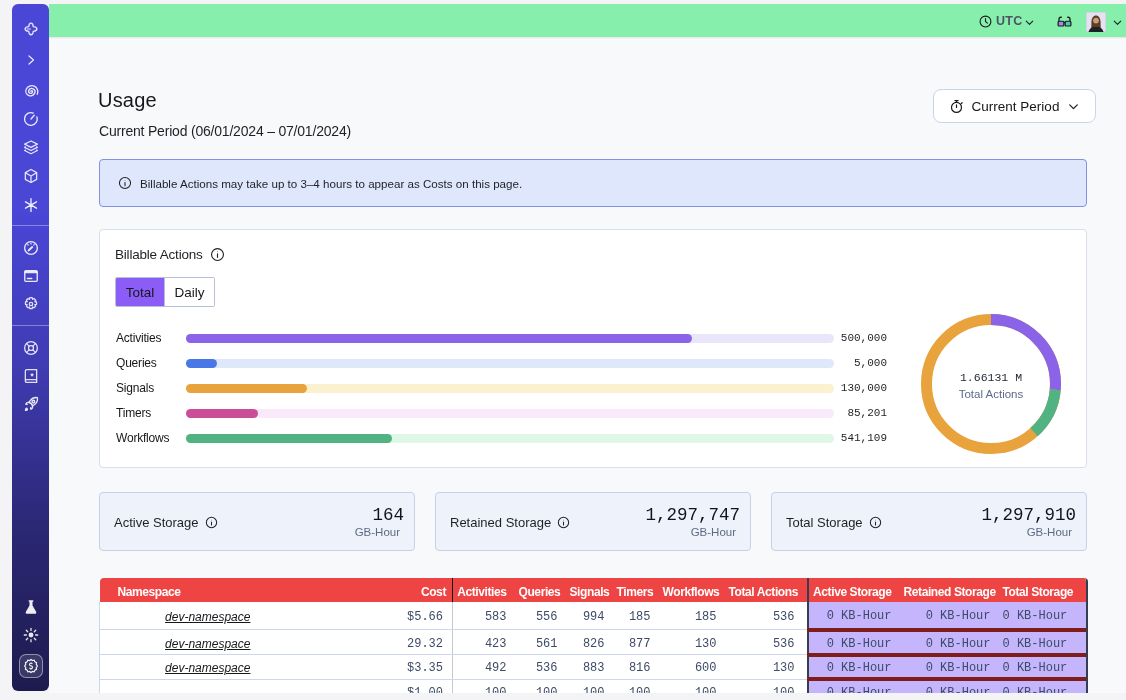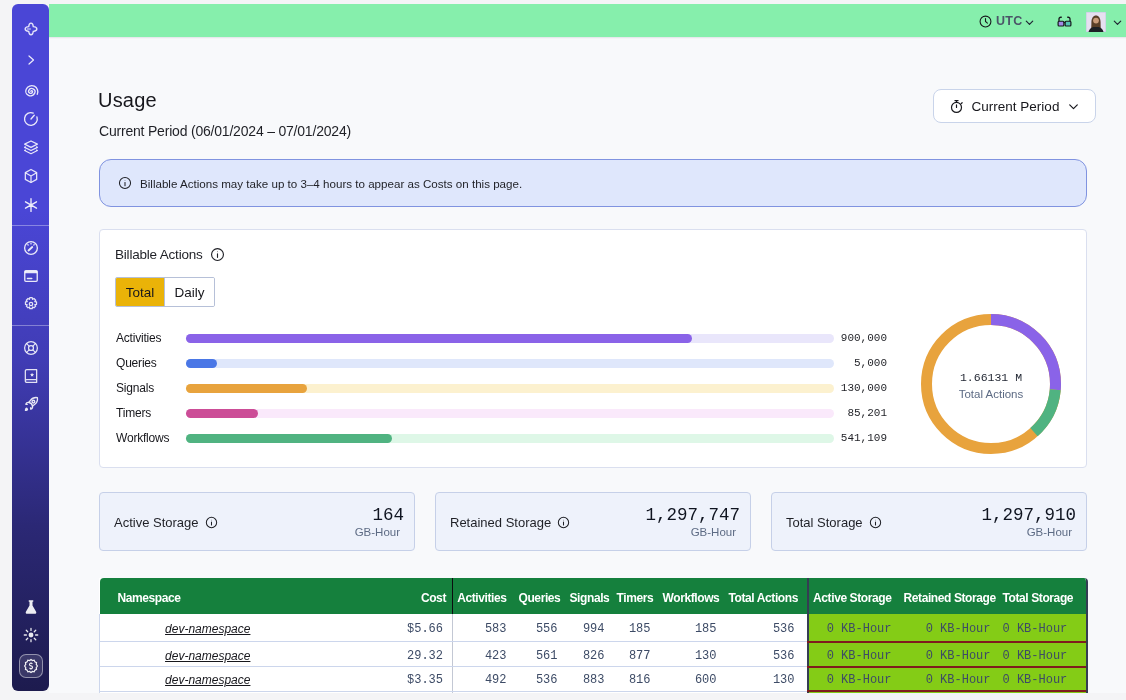--- a/index.html
+++ b/index.html
@@ -17,50 +17,50 @@
   #belowmain { left:49px; top:693px; width:1077px; height:7px; background:#f4f4f6; }
   
   #title { left:98px; top:89px; font-size:20px; color:#17171c; letter-spacing:0.2px; }
   #subtitle { left:99px; top:123px; font-size:14px; letter-spacing:-0.2px; color:#1f2026; }
   
   #cpbtn { left:933px; top:89px; width:163px; height:34px; background:#fff; border:1px solid #c9d4ea;
     border-radius:8px; display:flex; align-items:center; justify-content:center; gap:8px;
     font-size:13.5px; font-weight:500; color:#17171c; }
   
   #banner { left:99px; top:159px; width:988px; height:48px; background:#dfe7fc; border:1px solid #8093e0;
-    border-radius:12px; display:flex; align-items:center; padding-left:18px; gap:8px;
+    border-radius:4px; display:flex; align-items:center; padding-left:18px; gap:8px;
     font-size:11.6px; color:#1f2026; }
   
   #card { left:99px; top:229px; width:988px; height:239px; background:#fff; border:1px solid #dadfef; border-radius:4px; }
   #cardtitle { left:15px; top:17px; font-size:13.5px; letter-spacing:-0.2px; font-weight:500; color:#1f2026; display:flex; gap:7px; align-items:center; }
   #seg { left:15px; top:47px; height:30px; display:flex; border:1px solid #b6c0d8; border-radius:2px; overflow:hidden; }
-  #seg .s1 { width:49px; background:#eab308; display:flex;align-items:center;justify-content:center; font-size:13.5px; color:#17171c; border-right:1px solid #b6c0d8;}
+  #seg .s1 { width:49px; background:#8b5cf6; display:flex;align-items:center;justify-content:center; font-size:13.5px; color:#17171c; border-right:1px solid #b6c0d8;}
   #seg .s2 { width:49px; background:#fff; display:flex;align-items:center;justify-content:center; font-size:13.5px; color:#17171c; }
   .brow { position:absolute; left:0; width:787px; height:9px; }
   .blabel { position:absolute; left:16px; top:-3px; font-size:12px; letter-spacing:-0.2px; color:#17171c; }
   .btrack { position:absolute; left:86px; top:0; width:648px; height:9px; border-radius:5px; }
   .bfill  { position:absolute; left:86px; top:0; height:9px; border-radius:5px; }
   .bval { position:absolute; right:201px; top:-2px; font-family:"Liberation Mono",monospace; font-size:11px; color:#1f2026; width:80px; text-align:right;}
   
   .stat { position:absolute; top:492px; width:316px; height:59px; background:#eef2fb; border:1px solid #c6d0e8;
      border-radius:4px; }
   .stat .lbl { position:absolute; left:14px; top:22px; font-size:13px; font-weight:500; color:#1f2026; display:flex; gap:6px; align-items:center;}
   .stat .num { position:absolute; right:10px; top:12px; font-family:"Liberation Mono",monospace; font-size:17.5px; color:#0f1420; }
   .stat .unit{ position:absolute; right:14px; top:33px; font-size:11.5px; color:#5d6b84; }
   
   #tablewrap { left:99px; top:578px; width:989px; height:115px; overflow:hidden; border-right:2px solid #353d53; border-top-right-radius:4px; }
   table { border-collapse:collapse; table-layout:fixed; width:987px; background:#fff; }
-  th { background:#15803d; color:#fff; font-size:12px; letter-spacing:-0.4px; font-weight:600; height:36px; padding:3px 12px 0 0; text-align:right; white-space:nowrap;}
+  th { background:#ef4444; color:#fff; font-size:12px; letter-spacing:-0.4px; font-weight:600; height:24px; padding:3px 12px 0 0; text-align:right; white-space:nowrap;}
   th.first { text-align:left; padding-left:18px; border-top-left-radius:4px;}
   td { font-family:"Liberation Mono",monospace; font-size:12px; color:#3d4b66; height:24.8px; padding:3px 12px 0 0; text-align:right; border-bottom:1px solid #ccd6ec; white-space:nowrap;}
   td.first { font-family:"Liberation Sans",sans-serif; color:#17171c; text-align:center; padding-left:18px; border-left:1px solid #ccd6ec;font-style:italic;}
   td.first span{ text-decoration:underline; }
   td.cost { border-right:1px solid #c3c8d4; }
   th.cost { border-right:1px solid #0c0d10; }
-  td.stor { background:#84cc16; border-bottom:2px solid #7f1d1d; }
+  td.stor { background:#c4b5fd; border-bottom:4px solid #7f1d1d; }
   td.sl, th.sl { border-left:2px solid #353d53; }
   td.sr, th.sr { border-right:2px solid #353d53; }
   th.stor { border-bottom:none; }
   tr:nth-child(2) td { height:27.8px; }
 </style>
 </head>
 <body>
   <div id="sidebar" class="abs">
 
     <svg class="sic" style="top:25px" width="19" height="19" viewBox="0 0 24 24" fill="none" stroke="rgba(255,255,255,0.85)" stroke-width="1.7">
@@ -215,21 +215,21 @@
     </div>
     <div id="seg" class="abs">
       <div class="s1">Total</div>
       <div class="s2">Daily</div>
     </div>
 
     <div class="brow" style="top:104px;">
       <div class="blabel">Activities</div>
       <div class="btrack" style="background:#e9e6fb;"></div>
       <div class="bfill" style="width:506px; background:#8a63e8;"></div>
-      <div class="bval" style="right:0;">900,000</div>
+      <div class="bval" style="right:0;">500,000</div>
     </div>
     <div class="brow" style="top:129px;">
       <div class="blabel">Queries</div>
       <div class="btrack" style="background:#dfe7fb;"></div>
       <div class="bfill" style="width:31px; background:#4a77e6;"></div>
       <div class="bval" style="right:0;">5,000</div>
     </div>
     <div class="brow" style="top:154px;">
       <div class="blabel">Signals</div>
       <div class="btrack" style="background:#fcf1cf;"></div>

